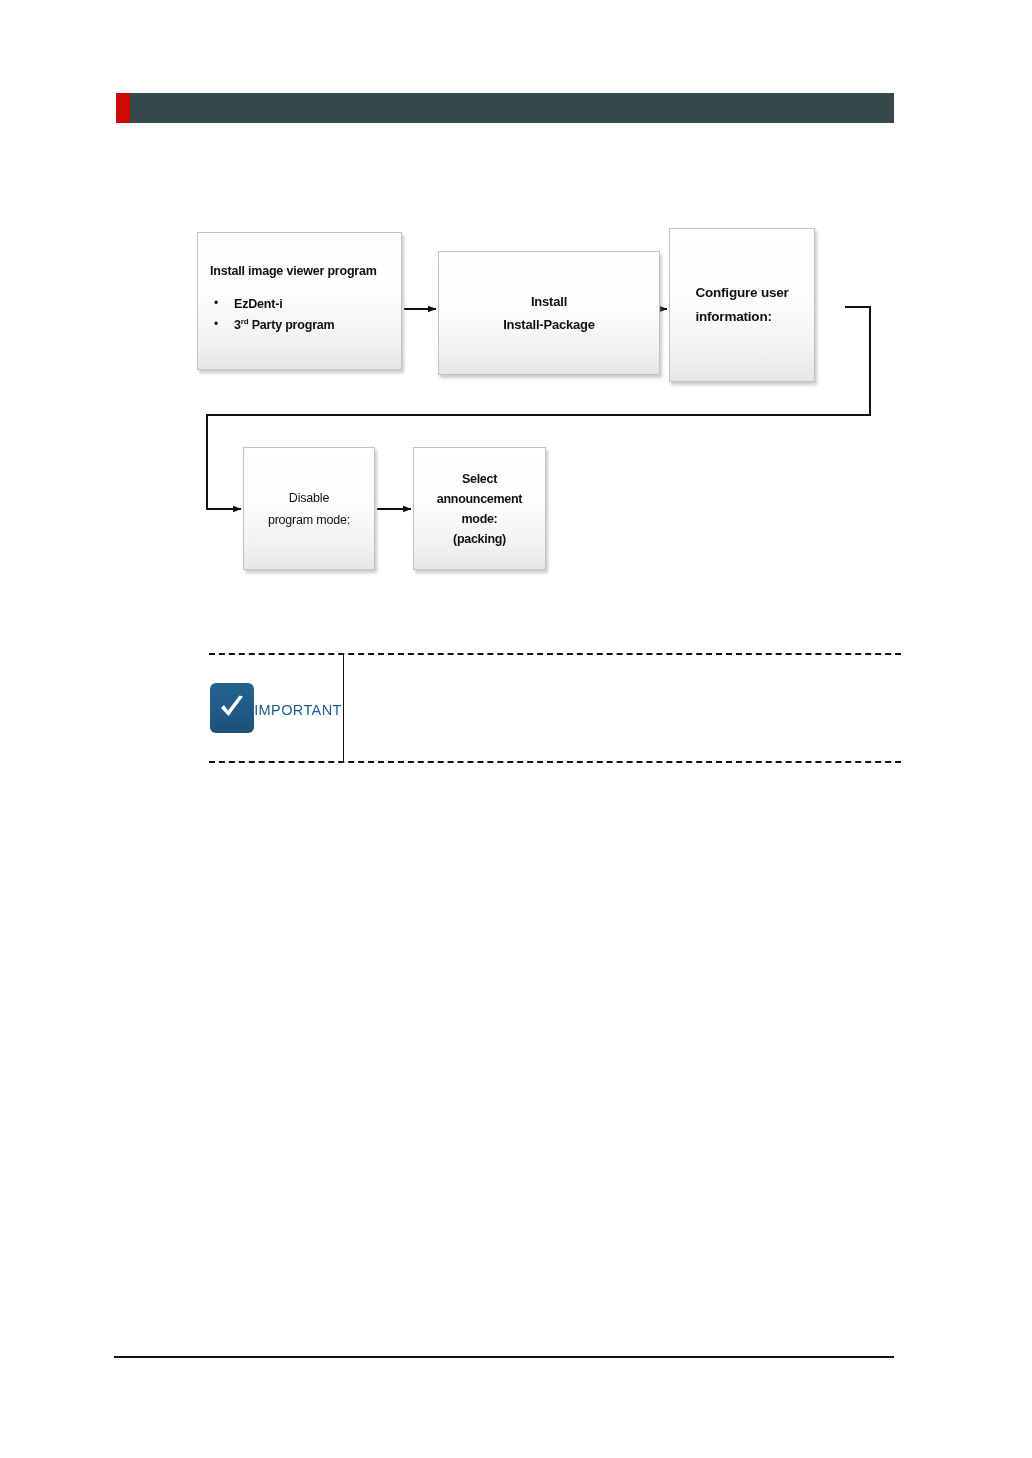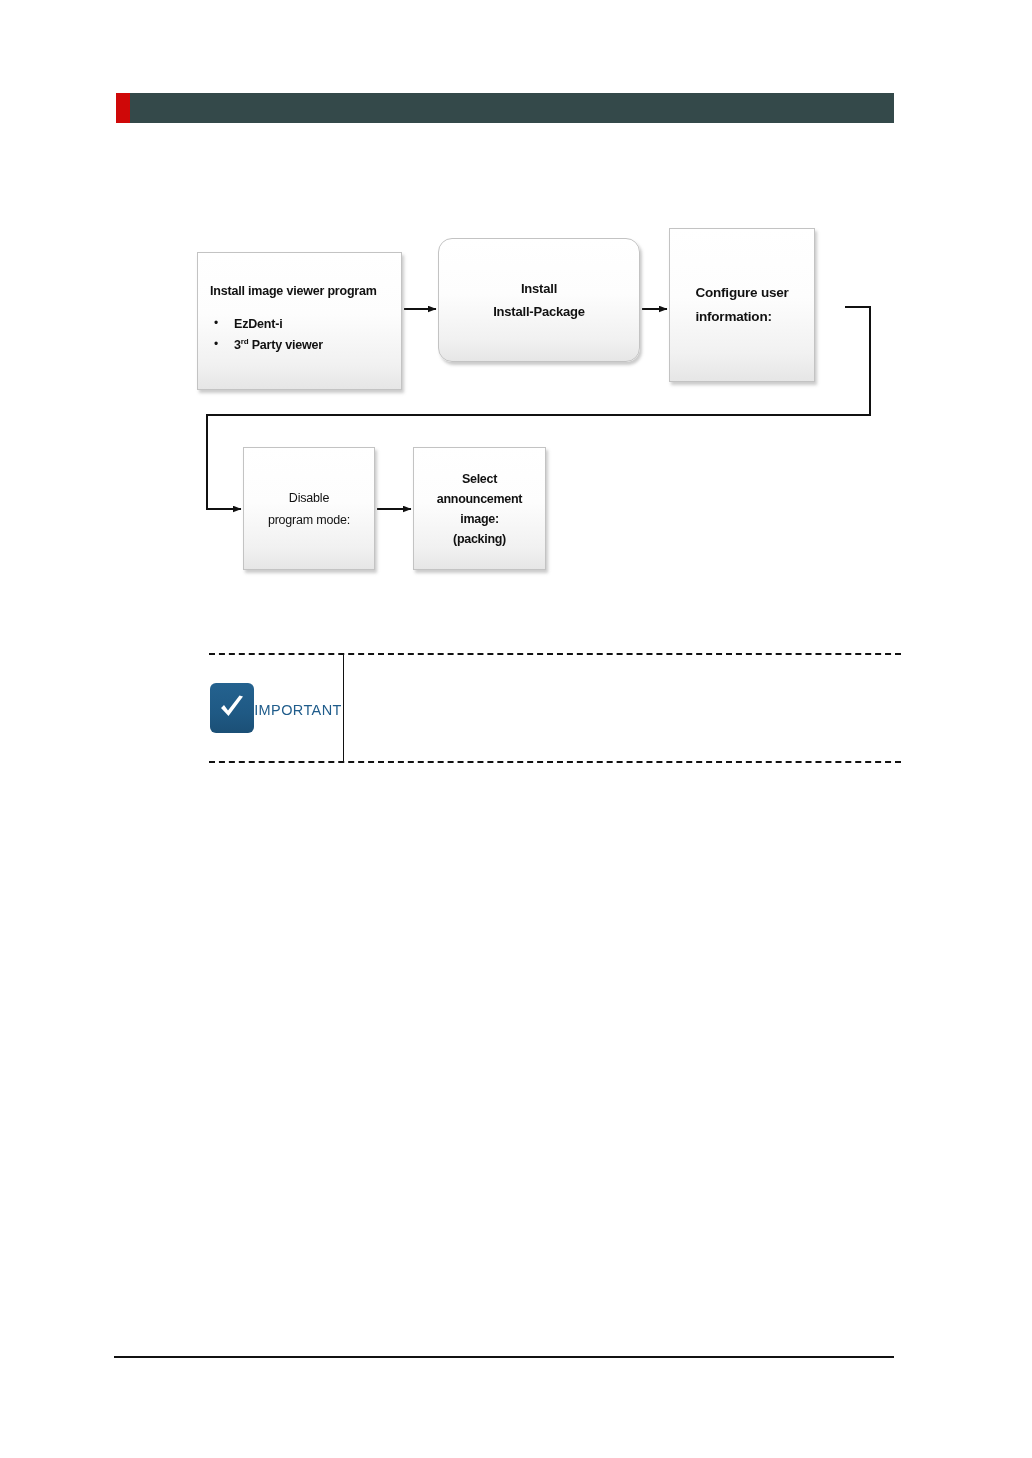--- a/index.html
+++ b/index.html
@@ -68,21 +68,21 @@
     box-shadow: 2px 3px 3px rgba(140,140,140,0.45);
     display: flex;
     flex-direction: column;
     justify-content: center;
     color: #111111;
   }
 
   
   #node-install-viewer {
     left: 197px;
-    top: 252px;
+    top: 232px;
     width: 205px;
     height: 138px;
     padding: 0 0 0 12px;
     justify-content: flex-start;
   }
   #node-install-viewer .node-heading {
     font-size: 12.5px;
     font-weight: bold;
     letter-spacing: -0.2px;
     margin-top: 31px;
@@ -112,26 +112,25 @@
   #node-install-viewer li sup {
     font-size: 8px;
     vertical-align: super;
     line-height: 0;
     text-align: center;
   }
 
   
   #node-install-package {
     left: 438px;
-    top: 238px;
-    width: 202px;
+    top: 251px;
+    width: 222px;
     height: 124px;
     align-items: center;
     text-align: center;
-    border-radius: 14px;
   }
   #node-install-package .node-text {
     font-size: 13px;
     font-weight: bold;
     line-height: 23px;
     letter-spacing: -0.2px;
   }
 
   
   #node-configure-user {
@@ -269,21 +268,21 @@
 
     <polyline points="845,307 870,307 870,415 207,415 207,509 241,509" fill="none" stroke="#111111" stroke-width="2" marker-end="url(#arrowhead)"></polyline>
 
     <line x1="377" y1="509" x2="411" y2="509" stroke="#111111" stroke-width="2" marker-end="url(#arrowhead)"></line>
   </svg>
 
   <div class="node" id="node-install-viewer">
     <div class="node-heading">Install image viewer program</div>
     <ul>
       <li><span>EzDent-i</span></li>
-      <li><span>3</span><sup>rd</sup><span> Party viewer</span></li>
+      <li><span>3</span><sup>rd</sup><span> Party program</span></li>
     </ul>
   </div>
 
   <div class="node" id="node-install-package">
     <div class="node-text">
       <div>Install</div>
       <div>Install-Package</div>
     </div>
   </div>
 
@@ -298,21 +297,21 @@
     <div class="node-text">
       <div>Disable</div>
       <div>program mode:</div>
     </div>
   </div>
 
   <div class="node" id="node-select-announcement">
     <div class="node-text">
       <div>Select</div>
       <div>announcement</div>
-      <div>image:</div>
+      <div>mode:</div>
       <div>(packing)</div>
     </div>
   </div>
 </div>
 
 <div class="callout">
   <div class="callout-icon-cell">
     <div class="callout-icon">
       <svg width="30" height="30" viewBox="0 0 30 30" xmlns="http://www.w3.org/2000/svg">
         <path d="M4 15 L11.5 23 L26 3.5 L22.5 2.5 L11 17.5 L7 12 Z" fill="#ffffff"></path>

